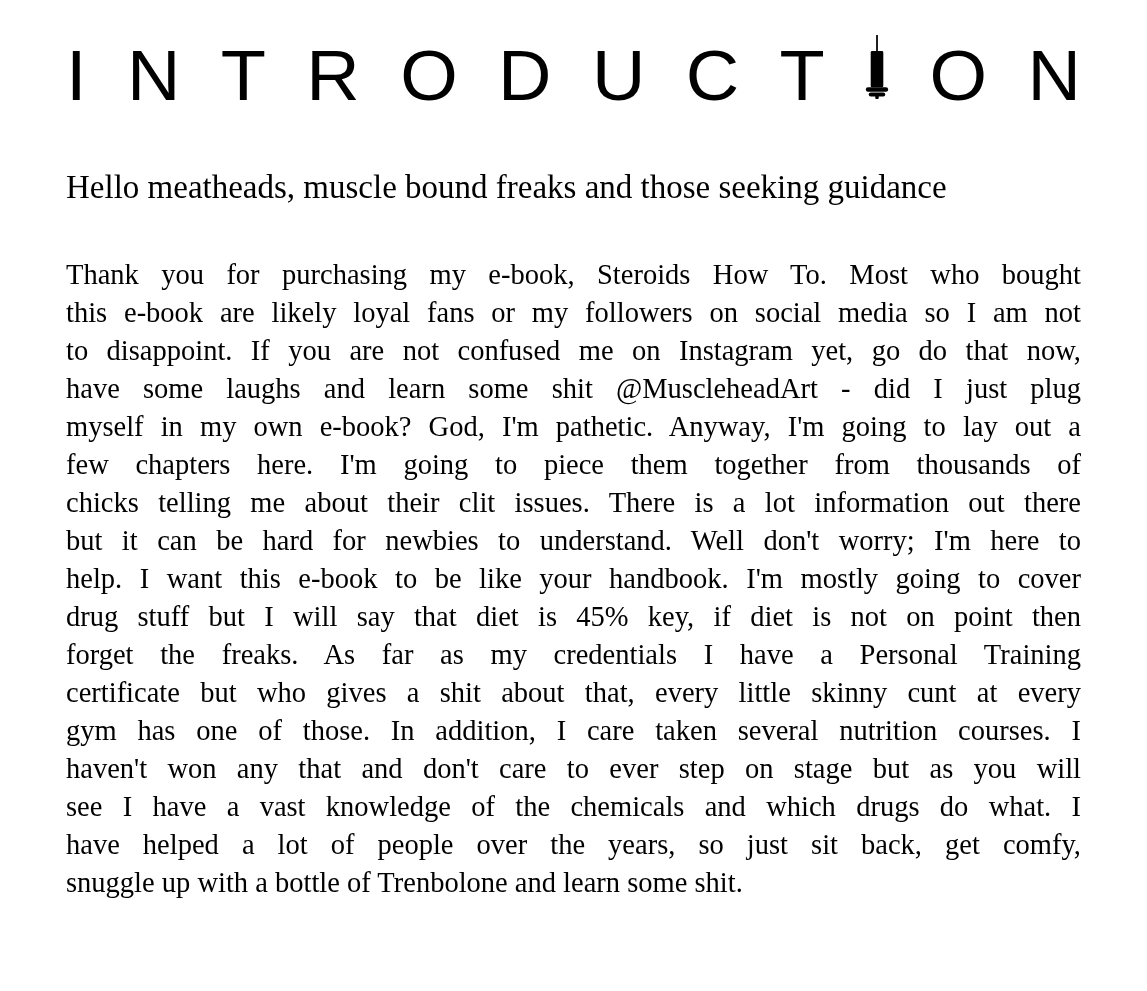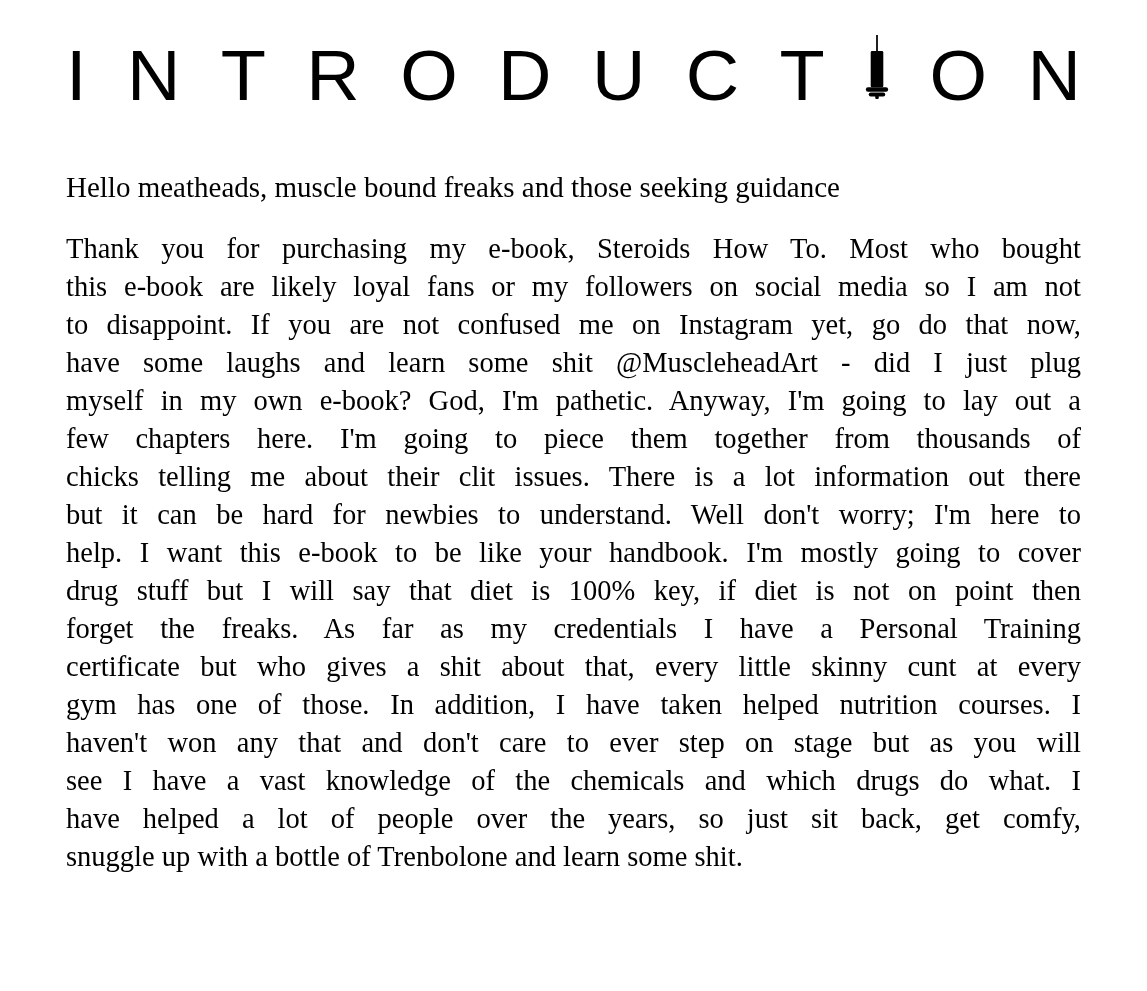--- a/index.html
+++ b/index.html
@@ -40,26 +40,26 @@
   .syringe {
     display: block;
     width: 24px;
     height: 64px;
     margin-bottom: 13px;
   }
   
   .greeting {
     margin: 56px 0 0 0;
     font-family: "Liberation Serif", serif;
-    font-size: 29px;
+    font-size: 33px;
     line-height: 38px;
     text-align: left;
   }
   .para {
-    margin-top: 24px;
+    margin-top: 50px;
     font-family: "Liberation Serif", serif;
     font-size: 28.5px;
     line-height: 38px;
   }
   .jline {
     text-align: justify;
     text-align-last: justify;
   }
   .jline.last {
     text-align-last: left;
@@ -98,22 +98,22 @@
   <div class="para" id="para">
       <div class="jline">Thank you for purchasing my e-book, Steroids How To. Most who bought</div>
       <div class="jline">this e-book are likely loyal fans or my followers on social media so I am not</div>
       <div class="jline">to disappoint. If you are not confused me on Instagram yet, go do that now,</div>
       <div class="jline">have some laughs and learn some shit @MuscleheadArt - did I just plug</div>
       <div class="jline">myself in my own e-book? God, I'm pathetic. Anyway, I'm going to lay out a</div>
       <div class="jline">few chapters here. I'm going to piece them together from thousands of</div>
       <div class="jline">chicks telling me about their clit issues. There is a lot information out there</div>
       <div class="jline">but it can be hard for newbies to understand. Well don't worry; I'm here to</div>
       <div class="jline">help. I want this e-book to be like your handbook. I'm mostly going to cover</div>
-      <div class="jline">drug stuff but I will say that diet is 100% key, if diet is not on point then</div>
+      <div class="jline">drug stuff but I will say that diet is 45% key, if diet is not on point then</div>
       <div class="jline">forget the freaks. As far as my credentials I have a Personal Training</div>
       <div class="jline">certificate but who gives a shit about that, every little skinny cunt at every</div>
-      <div class="jline">gym has one of those. In addition, I have taken helped nutrition courses.  I</div>
+      <div class="jline">gym has one of those. In addition, I care taken several nutrition courses.  I</div>
       <div class="jline">haven't won any that and don't care to ever step on stage but as you will</div>
       <div class="jline">see I have a vast knowledge of the chemicals and which drugs do what. I</div>
       <div class="jline">have helped a lot of people over the years, so just sit back, get comfy,</div>
       <div class="jline last">snuggle up with a bottle of Trenbolone and learn some shit.</div>
     </div>
 </div>
 
 </body></html>

